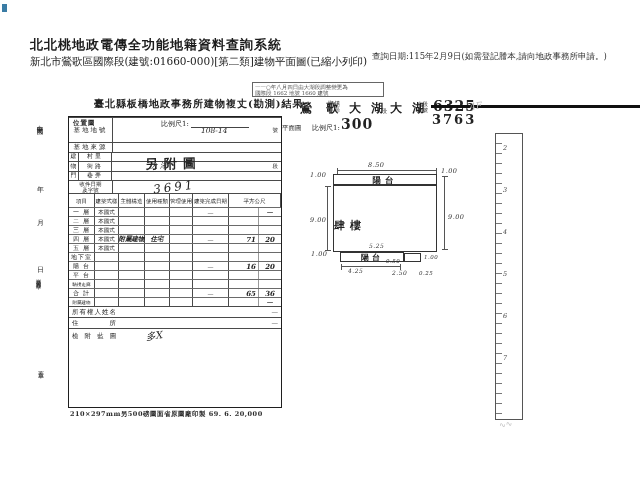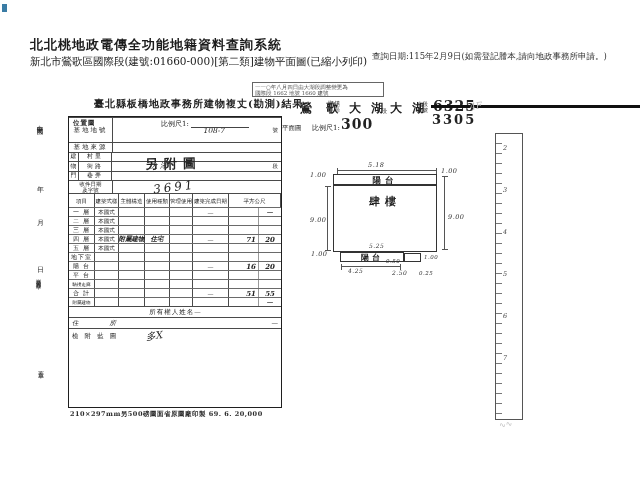--- a/index.html
+++ b/index.html
@@ -50,21 +50,21 @@
   </div>
 
   <div class="abs" style="left:300px;top:100px;font-size:12px;font-weight:600;letter-spacing:5px;">鶯 歌</div>
   <div class="abs tiny vtext" style="left:328px;top:100px;height:14px;writing-mode:horizontal-tb;width:13px;white-space:normal;line-height:6px;">鄉鎮市區</div>
   <div class="abs" style="left:349px;top:100px;font-size:12px;font-weight:600;letter-spacing:3px;">大 湖</div>
   <div class="abs" style="left:381px;top:107px;font-size:6px;">段</div>
   <div class="abs" style="left:390px;top:100px;font-size:12px;font-weight:600;letter-spacing:3px;">大 湖</div>
   <div class="abs tiny" style="left:417px;top:101px;width:13px;white-space:normal;line-height:6px;">小段建號</div>
   <div class="abs strike" style="left:433px;top:98px;font-size:14px;font-weight:bold;letter-spacing:1px;">6325</div>
   <div class="abs faint hand" style="left:470px;top:101px;font-size:9px;transform:rotate(-8deg);">4F</div>
-  <div class="abs" style="left:432px;top:112px;font-size:13px;font-weight:bold;letter-spacing:2px;">3305</div>
+  <div class="abs" style="left:432px;top:112px;font-size:13px;font-weight:bold;letter-spacing:2px;">3763</div>
 
   <div class="abs" style="left:282px;top:124px;font-size:6.5px;">平面圖</div>
   <div class="abs" style="left:312px;top:123px;font-size:7px;">比例尺1:</div>
   <div class="abs" style="left:341px;top:116px;font-size:14px;font-weight:bold;letter-spacing:1px;">300</div>
 
   <div class="abs" style="left:94px;top:97px;font-size:10px;font-weight:600;letter-spacing:1px;">臺北縣板橋地政事務所建物複丈(勘測)結果</div>
 
   <div class="abs vtext" style="left:35px;top:120px;font-size:6.5px;height:42px;">中華民國</div>
   <div class="abs" style="left:37px;top:185px;font-size:7px;">年</div>
   <div class="abs" style="left:37px;top:218px;font-size:7px;">月</div>
@@ -79,21 +79,21 @@
       <span class="abs" style="left:92px;top:2px;font-size:7px;">比例尺1:</span>
       <span class="abs" style="left:122px;top:10px;width:58px;border-top:1px solid #444;"></span>
       <div class="abs hand" style="left:76px;top:38px;font-size:13px;font-weight:600;letter-spacing:6px;font-style:normal;transform:rotate(-1deg);">另附圖</div>
       <div class="abs hand" style="left:84px;top:63px;font-size:12px;letter-spacing:3px;transform:rotate(-7deg);">3691</div>
     </div>
 
     <div class="frow" style="height:25px;gap:40px;">
       <div class="cell lbl" style="width:44px;">基地地號</div>
       <div class="cell last" style="flex:1;justify-content:space-between;padding:0 3px;">
         <span></span>
-          <span class="hand" style="font-size:7.5px;">108-7</span>
+          <span class="hand" style="font-size:7.5px;">108-14</span>
         <span class="tiny">號</span>
       </div>
     </div>
     <div class="frow" style="height:9.5px;">
       <div class="cell lbl" style="width:44px;">基地來源</div>
       <div class="cell last" style="flex:1;"></div>
     </div>
 
     <div id="address-rows">
         <div class="frow" style="height: 9.5px;">
@@ -232,68 +232,68 @@
           <div class="cell" style="width: 30px; justify-content: flex-end; padding-right: 2px; border-right: 1px solid rgb(153, 153, 153);"></div>
           <div class="cell" style="width: 22px; border-right: none; color: rgb(68, 68, 68);"></div>
         </div>
         <div class="lrow">
           <div class="cell" style="width: 26px; letter-spacing: 1px;">合 計</div>
           <div class="cell" style="width: 24px; font-size: 5.5px;"></div>
           <div class="cell" style="width: 26px;"></div>
           <div class="cell" style="width: 25px;"></div>
           <div class="cell" style="width: 23px;"></div>
           <div class="cell" style="width: 36px; color: rgb(68, 68, 68);">—</div>
-          <div class="cell hand" style="width: 30px; font-size: 7px; font-weight: 600; justify-content: flex-end; padding-right: 2px; border-right: 1px solid rgb(153, 153, 153);">51</div>
-          <div class="cell hand" style="width: 22px; font-size: 7px; font-weight: 600; border-right: none;">55</div>
+          <div class="cell hand" style="width: 30px; font-size: 7px; font-weight: 600; justify-content: flex-end; padding-right: 2px; border-right: 1px solid rgb(153, 153, 153);">65</div>
+          <div class="cell hand" style="width: 22px; font-size: 7px; font-weight: 600; border-right: none;">36</div>
         </div>
         <div class="lrow">
           <div class="cell" style="width: 26px; font-size: 4.5px;">附屬建物</div>
           <div class="cell" style="width: 24px; font-size: 5.5px;"></div>
           <div class="cell" style="width: 26px;"></div>
           <div class="cell" style="width: 25px;"></div>
           <div class="cell" style="width: 23px;"></div>
           <div class="cell" style="width: 36px; color: rgb(68, 68, 68);"></div>
           <div class="cell" style="width: 30px; justify-content: flex-end; padding-right: 2px; border-right: 1px solid rgb(153, 153, 153);"></div>
           <div class="cell hand" style="width: 22px; font-size: 6.5px; font-weight: 600; border-right: none; color: rgb(68, 68, 68);">—</div>
         </div>
       </div>
 
     <div class="frow" style="height:11px;">
-      <div class="cell last" style="flex:1;justify-content:center;padding:0 3px;">
+      <div class="cell last" style="flex:1;justify-content:space-between;padding:0 3px;">
         <span style="font-size:6.5px;letter-spacing:1px;">所有權人姓名</span>
         <span style="color:#555;">—</span>
       </div>
     </div>
-    <div class="frow" style="height:11px;font-style:italic;">
+    <div class="frow" style="height:11px;">
       <div class="cell last" style="flex:1;justify-content:space-between;padding:0 3px;">
         <span style="font-size:6.5px;letter-spacing:6px;">住　　所</span>
         <span style="color:#555;">—</span>
       </div>
     </div>
     <div class="frow" style="height:15px;">
       <div class="cell last" style="flex:1;justify-content:flex-start;padding:0 3px;gap:28px;">
         <span style="font-size:6.5px;letter-spacing:2px;">檢 附 藍 圖</span>
         <span class="hand" style="font-size:10px;transform:rotate(-6deg);">多X</span>
       </div>
     </div>
   </div>
 
   <div class="abs" style="left:70px;top:410px;font-size:6.5px;font-weight:600;letter-spacing:0.5px;color:#2a2a2a;">210×297mm另500磅圖面省原圖廠印製 69. 6. 20,000</div>
 
-  <div class="abs dim" style="left:368px;top:161px;">5.18</div>
+  <div class="abs dim" style="left:368px;top:161px;">8.50</div>
   <div class="abs dlh" style="left:337px;top:170px;width:100px;"></div>
   <div class="abs dim" style="left:310px;top:171px;">1.00</div>
   <div class="abs dim" style="left:441px;top:167px;">1.00</div>
 
   <div class="abs planbox" style="left:333px;top:174px;width:104px;height:11px;">
     <div style="text-align:center;font-size:8.5px;font-weight:bold;letter-spacing:4px;line-height:10px;">陽台</div>
   </div>
 
   <div class="abs planbox" style="left:333px;top:185px;width:104px;height:67px;">
-    <div style="text-align:center;font-size:11px;font-weight:bold;letter-spacing:5px;margin-top:8px;">肆樓</div>
+    <div style="font-size:11px;font-weight:bold;letter-spacing:5px;margin-top:32px;">肆樓</div>
   </div>
 
   <div class="abs dlv" style="left:327px;top:186px;height:65px;"></div>
   <div class="abs dim" style="left:310px;top:216px;">9.00</div>
   <div class="abs dlv" style="left:444px;top:176px;height:74px;"></div>
   <div class="abs dim" style="left:448px;top:213px;">9.00</div>
 
   <div class="abs dim" style="left:369px;top:242px;font-size:6px;">5.25</div>
   <div class="abs planbox" style="left:340px;top:252px;width:64px;height:10px;">
     <div style="text-align:center;font-size:8px;font-weight:bold;letter-spacing:3px;line-height:9px;">陽台</div>

